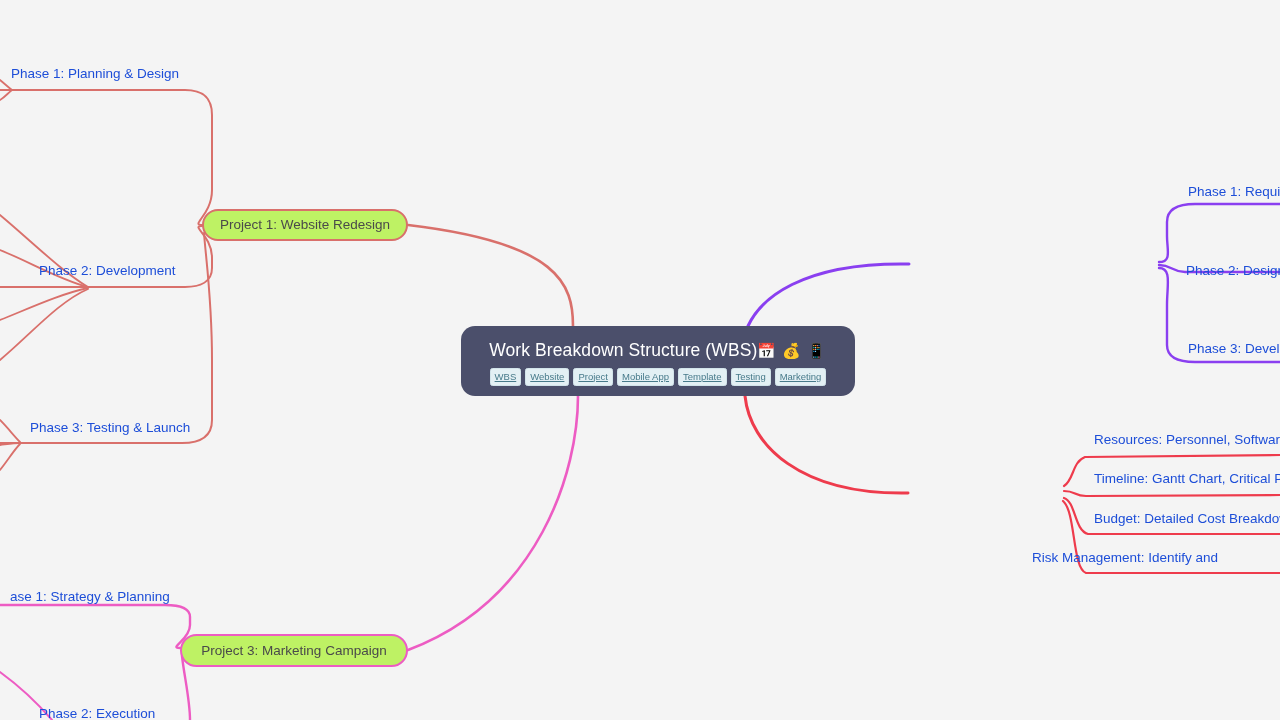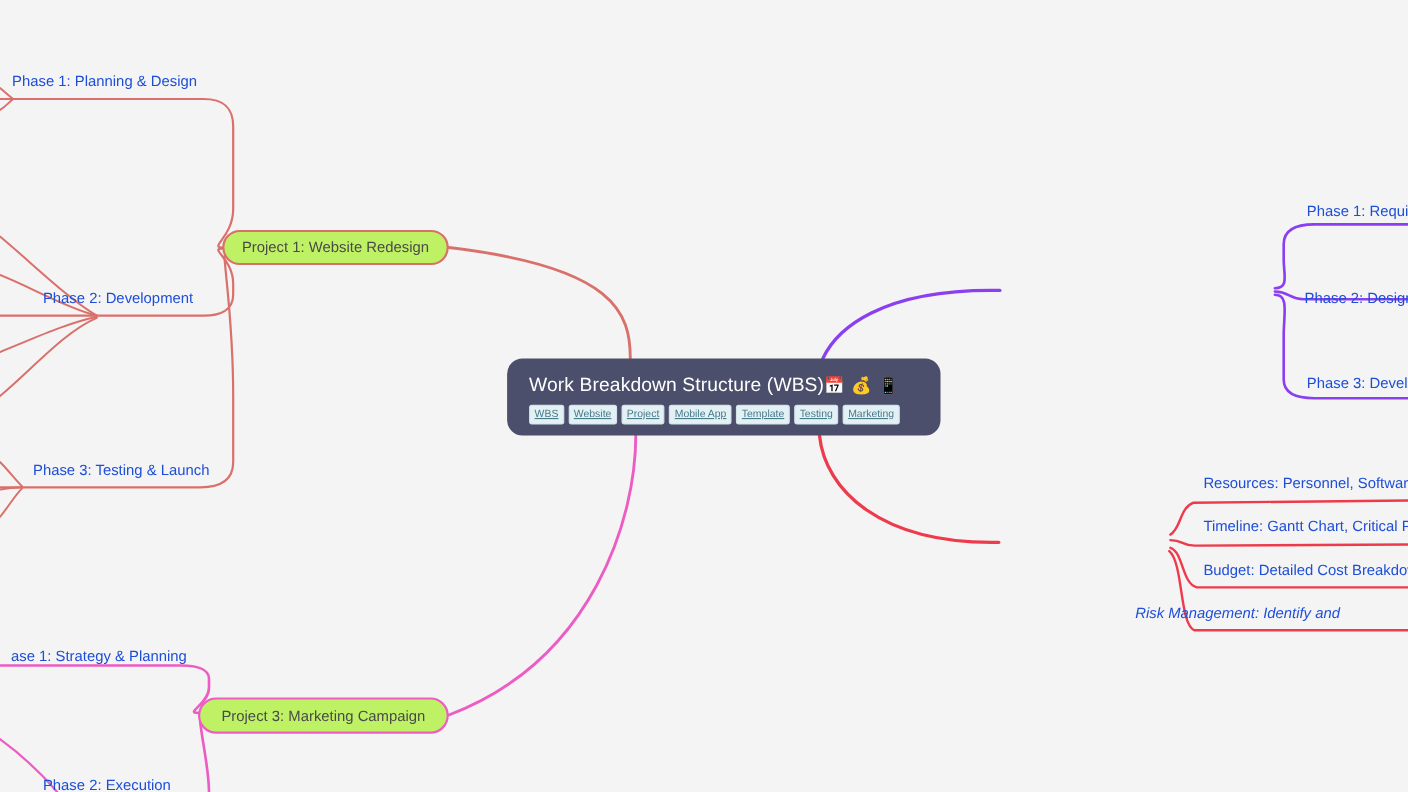--- a/index.html
+++ b/index.html
@@ -24,21 +24,21 @@
   
   .root-node {
     position: absolute;
     left: 461px; top: 326px;
     width: 394px; height: 70px;
     background: #4b4f6b;
     border-radius: 14px;
     padding: 10px 20px 8px 20px;
     display: flex;
     flex-direction: column;
-    align-items: flex-start;
+    align-items: center;
     justify-content: center;
     z-index: 5;
   }
   .root-title {
     color: #ffffff;
     font-size: 17.5px;
     font-weight: 400;
     letter-spacing: .1px;
     line-height: 22px;
     white-space: nowrap;
@@ -170,15 +170,15 @@
   <div class="leaf" style="left:1188px; top:183px;">Phase 1: Requir</div>
   <div class="leaf" style="left:1186px; top:262px;">Phase 2: Design</div>
   <div class="leaf" style="left:1188px; top:340px;">Phase 3: Develo</div>
 
   <div class="leaf" style="left:-1px;  top:588px;margin-left:11px;">ase 1: Strategy &amp; Planning</div>
   <div class="leaf" style="left:39px;  top:705px;">Phase 2: Execution</div>
 
   <div class="leaf" style="left:1094px; top:431px;">Resources: Personnel, Software</div>
   <div class="leaf" style="left:1094px; top:470px;">Timeline: Gantt Chart, Critical P</div>
   <div class="leaf" style="left:1094px; top:510px;">Budget: Detailed Cost Breakdow</div>
-  <div class="leaf" style="left:1032px; top:549px;font-style:italic;">Risk Management: Identify and</div>
+  <div class="leaf" style="left:1032px; top:549px;">Risk Management: Identify and</div>
 
 </div>
 
 </body></html>

